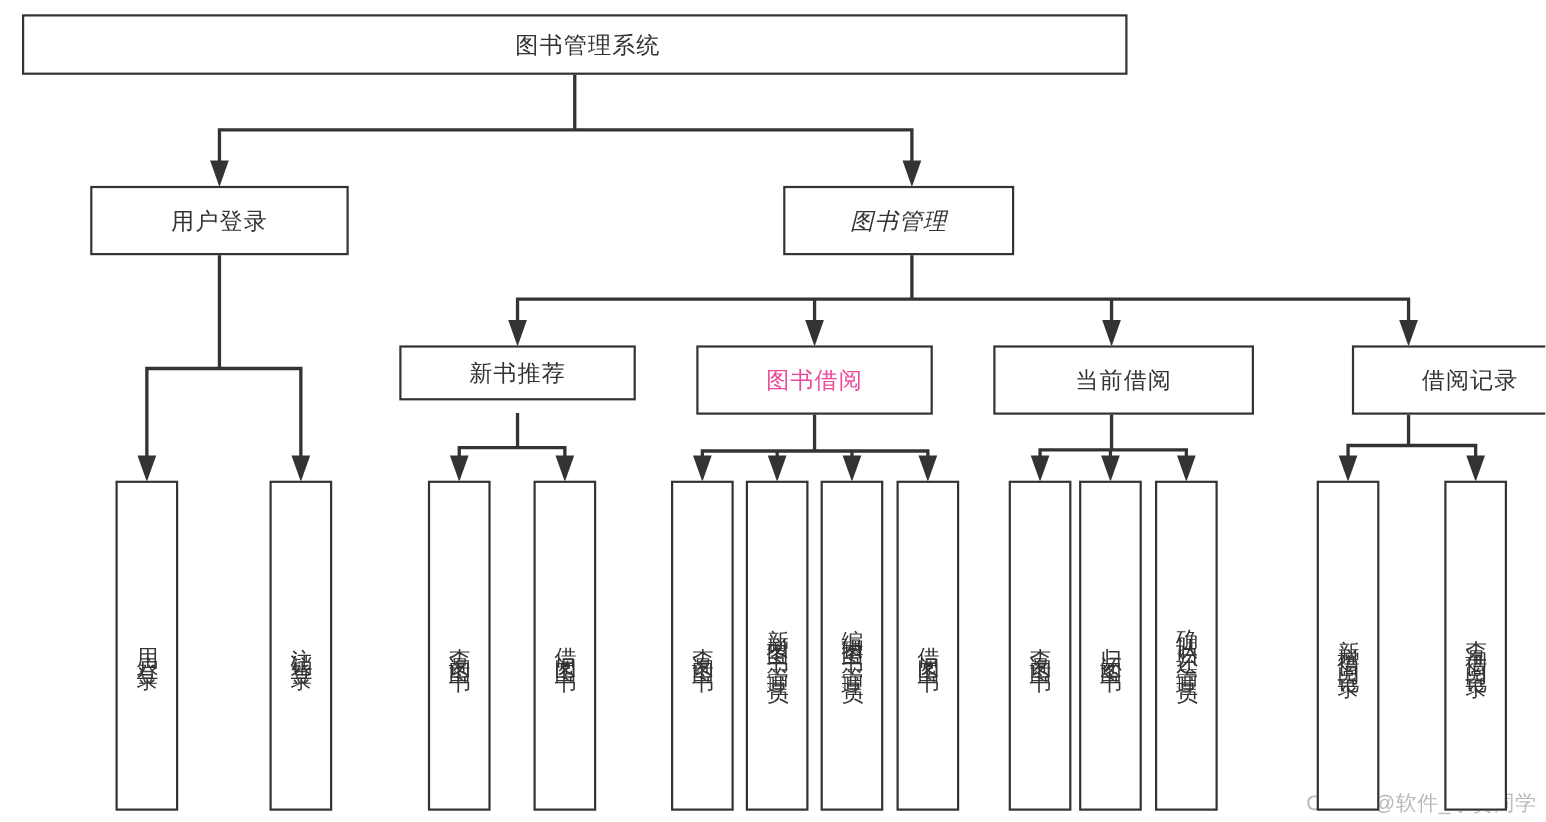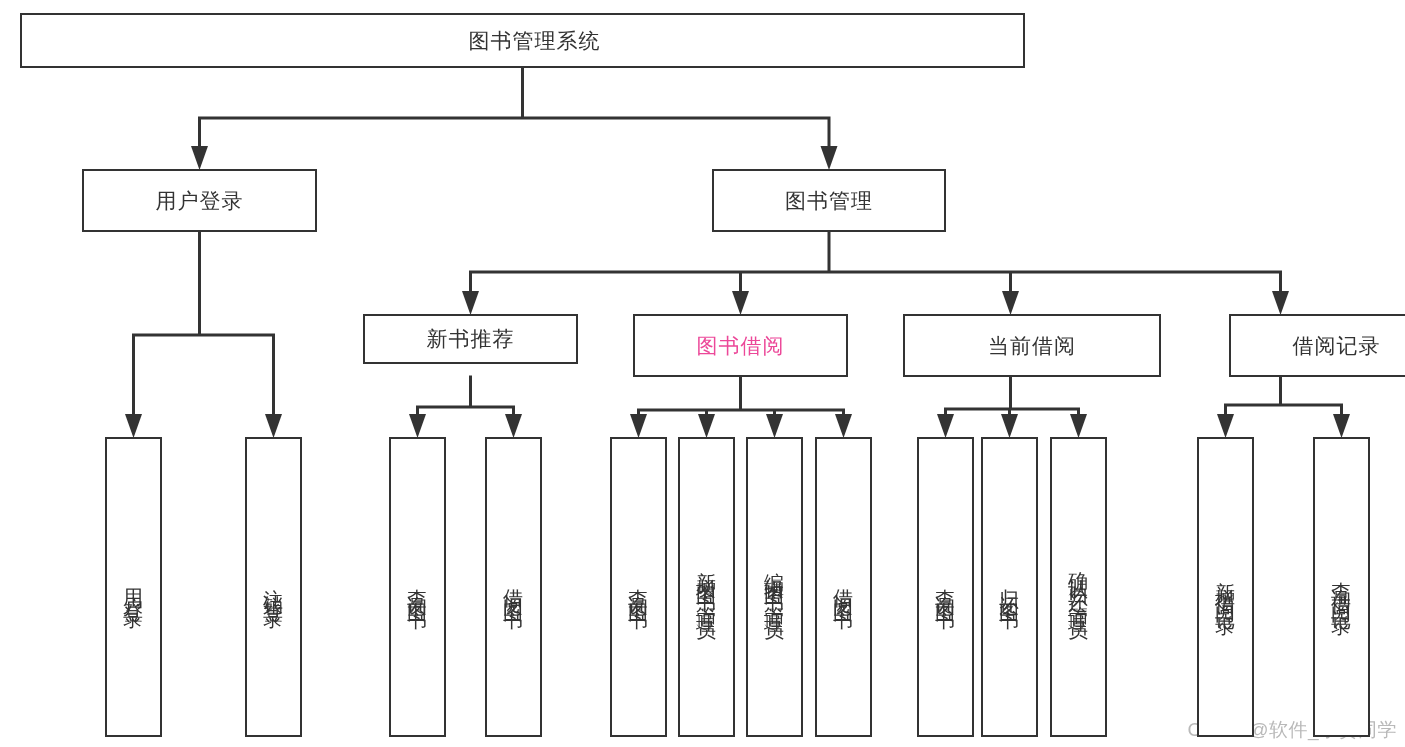--- a/index.html
+++ b/index.html
@@ -107,21 +107,21 @@
     </div>
     <div class="node node-h" style="left: 82px; top: 169px; width: 235px; height: 63px; border-color: rgb(51, 51, 51);">
       <span class="label" style="color: rgb(51, 51, 51);">用户登录</span>
     </div>
     <div class="node node-v" style="left: 105px; top: 437px; width: 57px; height: 300px; border-color: rgb(51, 51, 51);">
       <span class="label" style="color: rgb(51, 51, 51);">用户登录</span>
     </div>
     <div class="node node-v" style="left: 245px; top: 437px; width: 57px; height: 300px; border-color: rgb(51, 51, 51);">
       <span class="label" style="color: rgb(51, 51, 51);">注销登录</span>
     </div>
-    <div class="node node-h" style="left: 712px; top: 169px; width: 234px; height: 63px; border-color: rgb(51, 51, 51);">
+    <div class="node node-h" style="left: 712px; top: 169px; width: 210px; height: 63px; border-color: rgb(51, 51, 51); font-style: italic;">
       <span class="label" style="color: rgb(51, 51, 51);">图书管理</span>
     </div>
     <div class="node node-h" style="left: 363px; top: 314px; width: 215px; height: 50px; border-color: rgb(51, 51, 51);">
       <span class="label" style="color: rgb(51, 51, 51);">新书推荐</span>
     </div>
     <div class="node node-v" style="left: 389px; top: 437px; width: 57px; height: 300px; border-color: rgb(51, 51, 51);">
       <span class="label" style="color: rgb(51, 51, 51);">查询图书</span>
     </div>
     <div class="node node-v" style="left: 485px; top: 437px; width: 57px; height: 300px; border-color: rgb(51, 51, 51);">
       <span class="label" style="color: rgb(51, 51, 51);">借阅图书</span>
@@ -134,21 +134,21 @@
     </div>
     <div class="node node-v" style="left: 678px; top: 437px; width: 57px; height: 300px; border-color: rgb(51, 51, 51);">
       <span class="label" style="color: rgb(51, 51, 51);">新增图书（管理员）</span>
     </div>
     <div class="node node-v" style="left: 746px; top: 437px; width: 57px; height: 300px; border-color: rgb(51, 51, 51);">
       <span class="label" style="color: rgb(51, 51, 51);">编辑图书（管理员）</span>
     </div>
     <div class="node node-v" style="left: 815px; top: 437px; width: 57px; height: 300px; border-color: rgb(51, 51, 51);">
       <span class="label" style="color: rgb(51, 51, 51);">借阅图书</span>
     </div>
-    <div class="node node-h" style="left: 903px; top: 314px; width: 258px; height: 63px; border-color: rgb(51, 51, 51);">
+    <div class="node node-h" style="left: 903px; top: 314px; width: 237px; height: 63px; border-color: rgb(51, 51, 51);">
       <span class="label" style="color: rgb(51, 51, 51);">当前借阅</span>
     </div>
     <div class="node node-v" style="left: 917px; top: 437px; width: 57px; height: 300px; border-color: rgb(51, 51, 51);">
       <span class="label" style="color: rgb(51, 51, 51);">查询图书</span>
     </div>
     <div class="node node-v" style="left: 981px; top: 437px; width: 57px; height: 300px; border-color: rgb(51, 51, 51);">
       <span class="label" style="color: rgb(51, 51, 51);">归还图书</span>
     </div>
     <div class="node node-v" style="left: 1050px; top: 437px; width: 57px; height: 300px; border-color: rgb(51, 51, 51);">
       <span class="label" style="color: rgb(51, 51, 51);">确认归还（管理员）</span>

